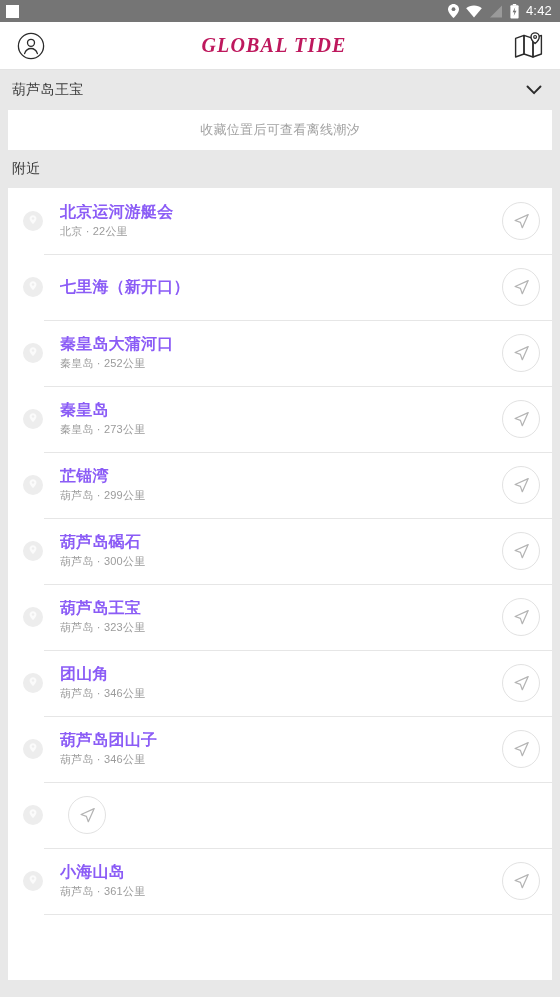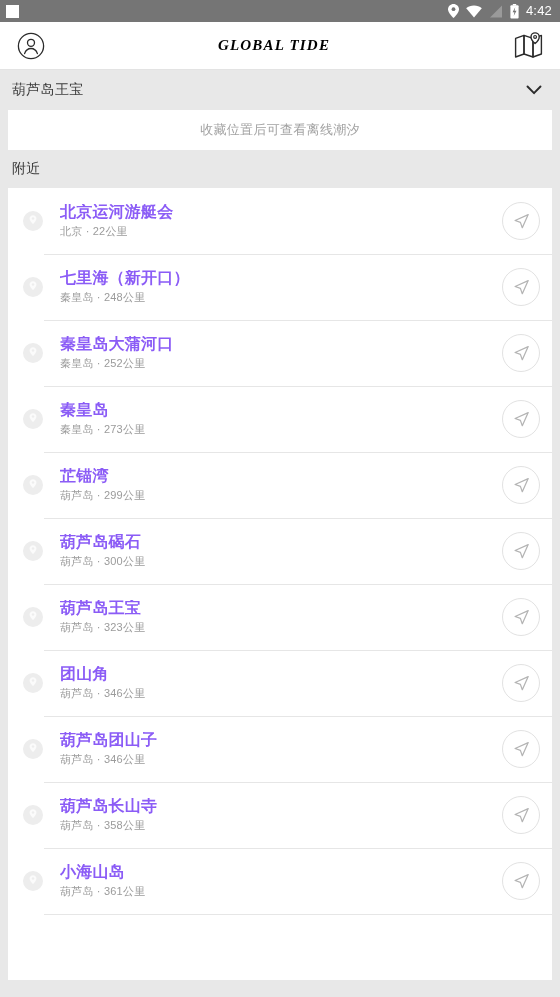--- a/index.html
+++ b/index.html
@@ -63,23 +63,23 @@
     position: relative;
     border-bottom: 1px solid #e3e3e3;
   }
   .appbar-title {
     position: absolute;
     left: 0; right: 12px;
     text-align: center;
     font-family: "Liberation Serif", "DejaVu Serif", serif;
     font-weight: bold;
     font-style: italic;
-    font-size: 15px;
+    font-size: 20px;
     letter-spacing: 1.2px;
-    color: #000000;
+    color: #be185d;
     pointer-events: none;
   }
   .appbar-btn {
     width: 34px; height: 34px;
     display: flex; align-items: center; justify-content: center;
     position: relative;
     z-index: 2;
     cursor: pointer;
     background: none; border: none;
   }
@@ -299,21 +299,20 @@
   <div class="row">
     <span class="row-pin">
       <svg width="20" height="20" viewBox="0 0 20 20">
         <circle cx="10" cy="10" r="10" fill="#ededed"></circle>
         <path d="M10 4.2c-1.9 0-3.4 1.5-3.4 3.4 0 2.5 3.4 5.6 3.4 5.6s3.4-3.1 3.4-5.6c0-1.9-1.5-3.4-3.4-3.4z" fill="#fbfbfb"></path>
         <circle cx="10" cy="7.5" r="1.25" fill="#ededed"></circle>
       </svg>
     </span>
     <span class="row-text">
       <span class="row-title">七里海（新开口）</span>
-      <span class="row-sub">秦皇岛 · 248公里</span>
     </span>
     <span class="row-nav">
       <svg width="19" height="19" viewBox="0 0 19 19">
         <path d="M16.2 2.6 3.1 8.5l5.3 1.9 1.9 5.3 5.9-13.1z" fill="none" stroke="#b4b4b4" stroke-width="1.25" stroke-linejoin="round"></path>
       </svg>
     </span>
   </div>
 
   <div class="row">
     <span class="row-pin">
@@ -449,24 +448,20 @@
     </span>
   </div>
 
   <div class="row">
     <span class="row-pin">
       <svg width="20" height="20" viewBox="0 0 20 20">
         <circle cx="10" cy="10" r="10" fill="#ededed"></circle>
         <path d="M10 4.2c-1.9 0-3.4 1.5-3.4 3.4 0 2.5 3.4 5.6 3.4 5.6s3.4-3.1 3.4-5.6c0-1.9-1.5-3.4-3.4-3.4z" fill="#fbfbfb"></path>
         <circle cx="10" cy="7.5" r="1.25" fill="#ededed"></circle>
       </svg>
-    </span>
-    <span class="row-text">
-      <span class="row-title">葫芦岛长山寺</span>
-      <span class="row-sub">葫芦岛 · 358公里</span>
     </span>
     <span class="row-nav">
       <svg width="19" height="19" viewBox="0 0 19 19">
         <path d="M16.2 2.6 3.1 8.5l5.3 1.9 1.9 5.3 5.9-13.1z" fill="none" stroke="#b4b4b4" stroke-width="1.25" stroke-linejoin="round"></path>
       </svg>
     </span>
   </div>
 
   <div class="row">
     <span class="row-pin">

